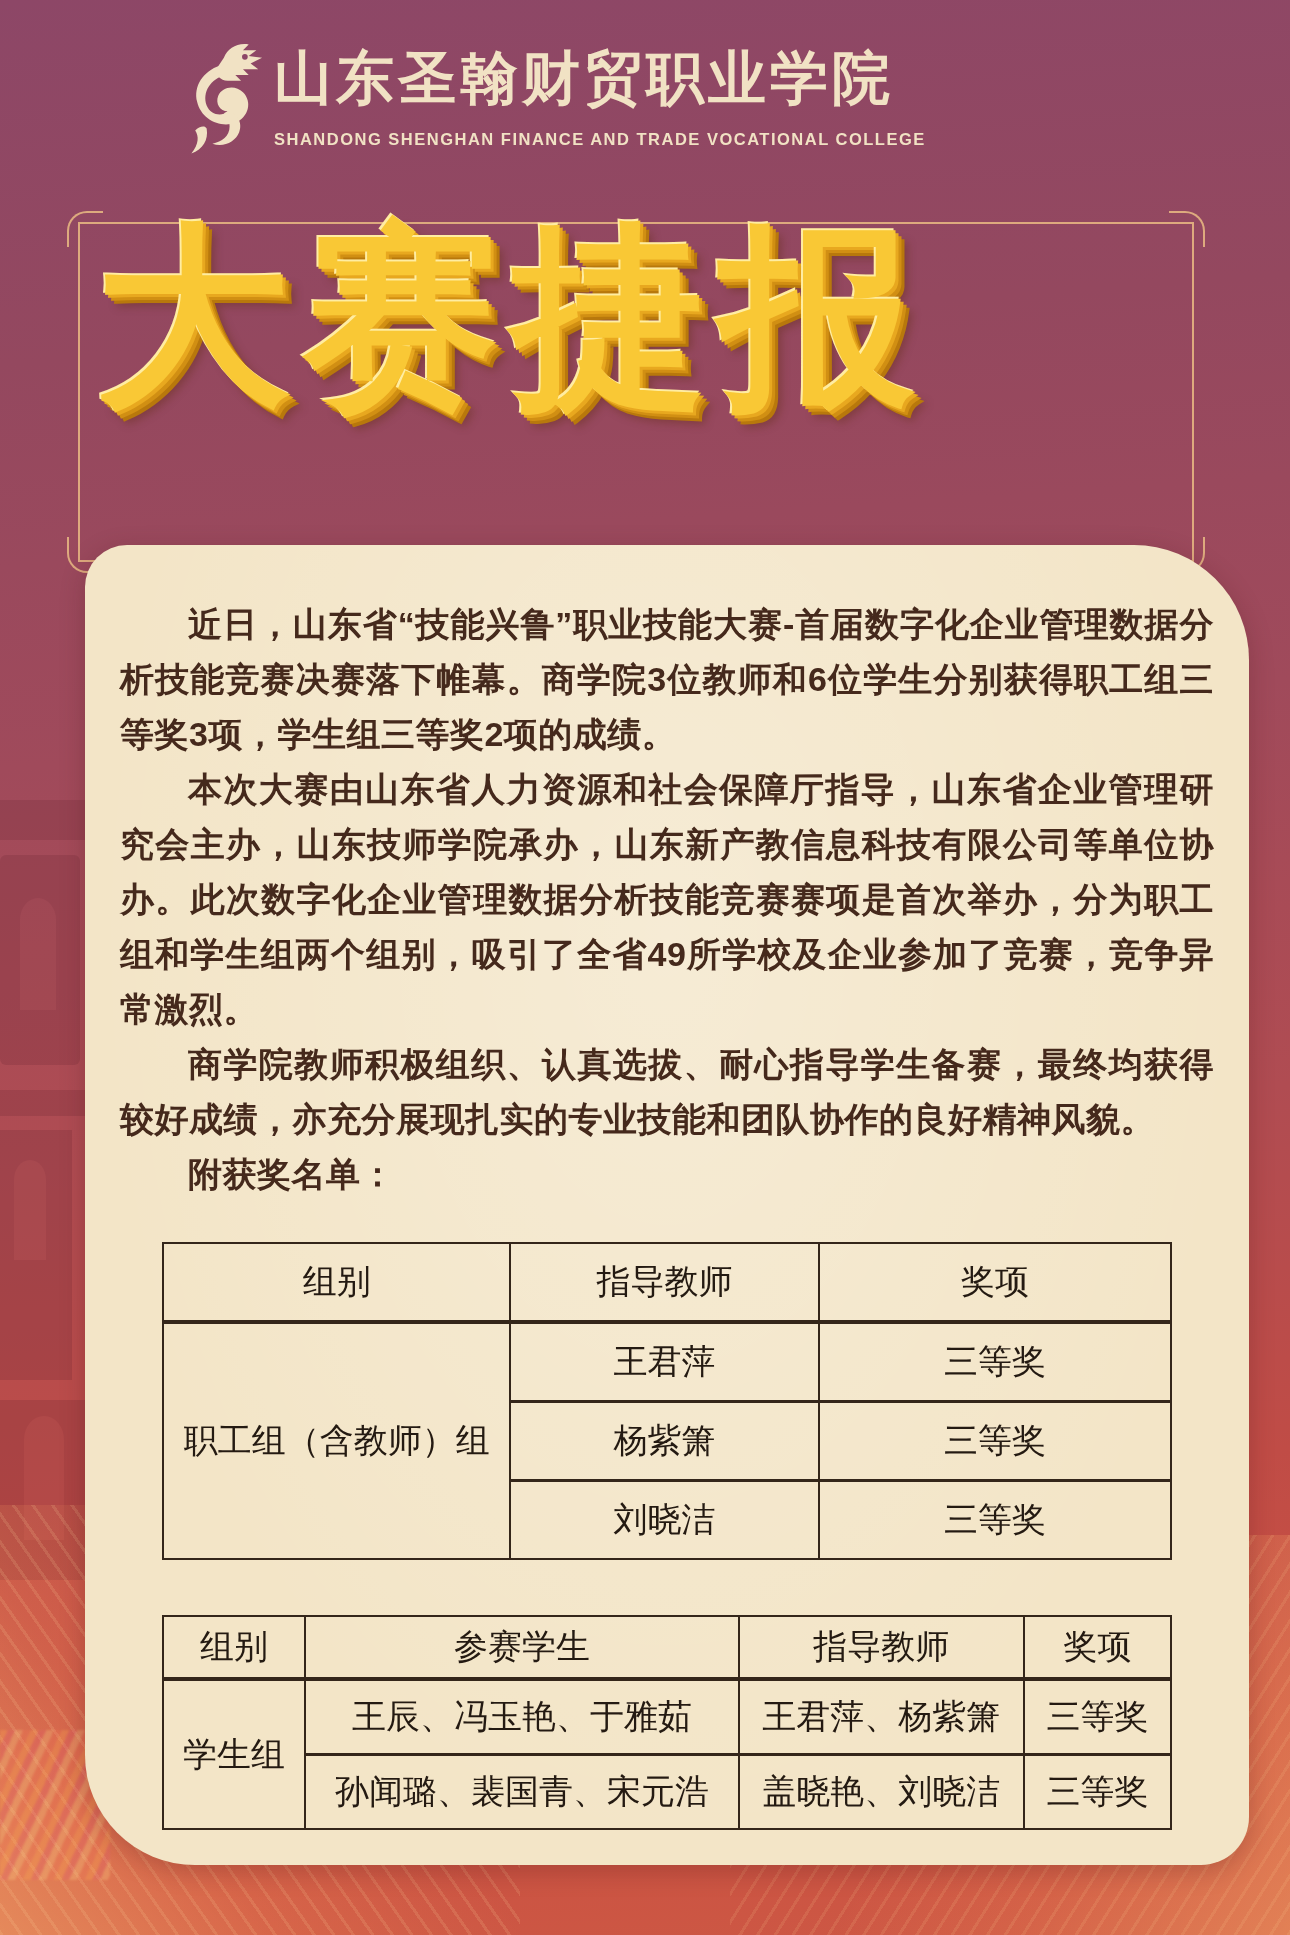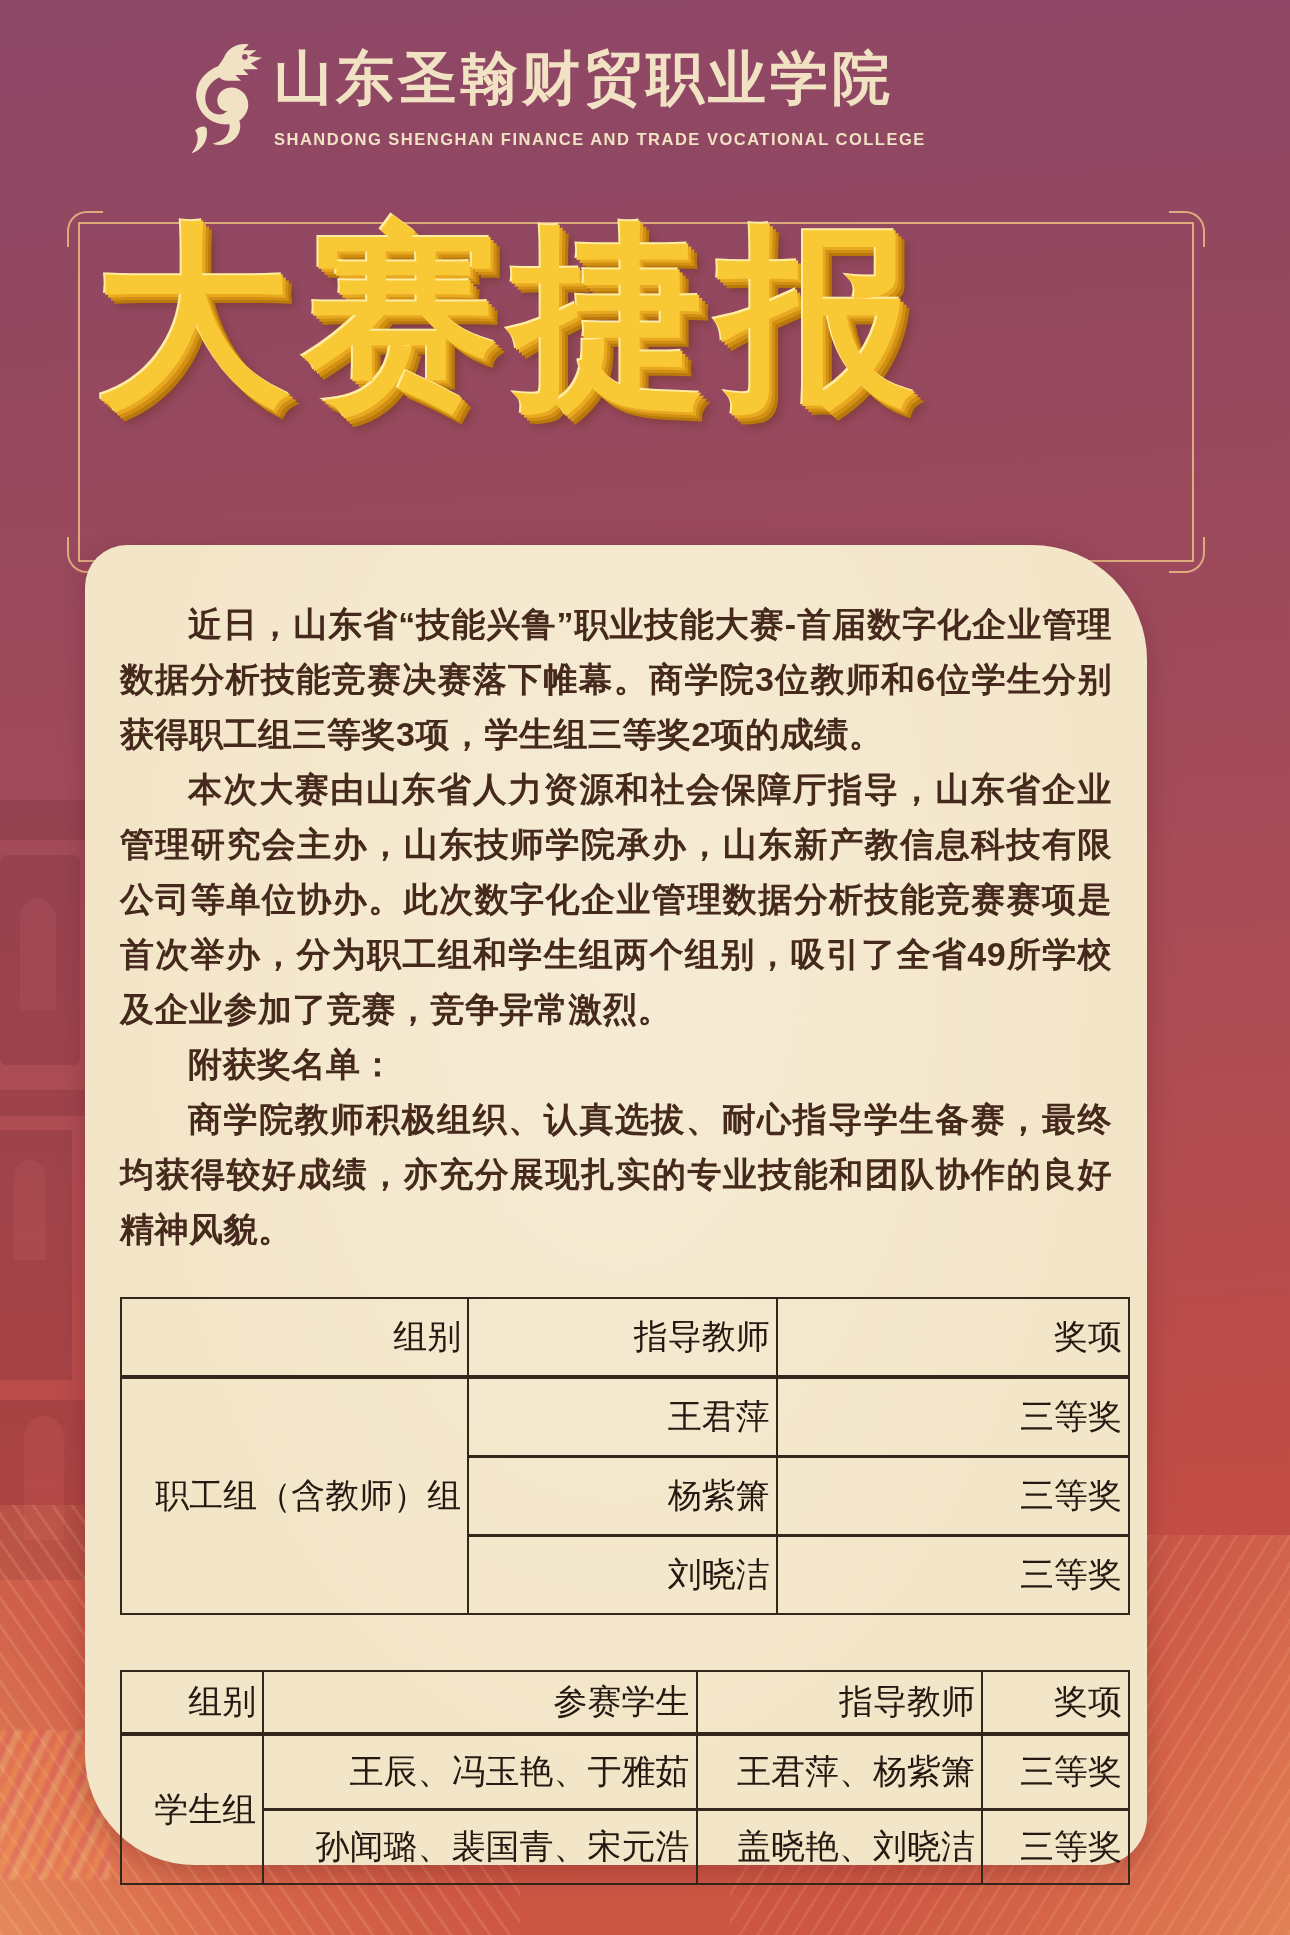--- a/index.html
+++ b/index.html
@@ -72,38 +72,38 @@
     text-shadow:
       -2px -2px 0 #ffeda2,
        3px  3px 0 #e8a81f,
        6px  6px 0 #d18f13,
        9px  9px 0 #b8780c,
       12px 12px 8px rgba(90,40,10,.35);
   }
 
   
   .content-card {
-    position:absolute; left:85px; top:545px; width:1062px; height:1320px;
+    position:absolute; left:85px; top:545px; width:1164px; height:1320px;
     box-sizing:border-box; padding:52px 35px 0 35px; z-index:3;
     background:#f3e5c7;
     background-image:radial-gradient(ellipse at 50% 30%, rgba(255,255,255,.25), rgba(255,255,255,0) 70%);
     border-radius:42px 115px 48px 110px;
     box-shadow:0 6px 24px rgba(70,20,25,.25);
   }
   .article {
     margin:0; text-indent:2em; text-align:justify;
     font-size:34px; font-weight:bold; letter-spacing:.5px;
     line-height:55px; color:#45291c;
   }
 
   
   table {
     border-collapse:collapse; width:1010px; margin-left:auto; margin-right:auto;
     font-family:"Liberation Serif", serif; font-size:34px; color:#241a12;
-    text-align:right; table-layout:fixed;
+    text-align:center; table-layout:fixed;
   }
   th, td { border:2px solid #34261a; font-weight:normal; padding:0 6px; }
   thead tr { border-bottom:4px solid #34261a; }
   tbody tr + tr { border-top:3px solid #34261a; }
 
   .teacher-table { margin-top:40px; }
   .teacher-table th { height:76px; }
   .teacher-table td { height:76px; }
   .teacher-table .col-group  { width:34.5%; }
   .teacher-table .col-name   { width:30.5%; }
@@ -165,22 +165,22 @@
     <span>大</span>
     <span>赛</span>
     <span>捷</span>
     <span>报</span>
   </h1>
 
   <main class="content-card">
 
     <p class="article">近日，山东省“技能兴鲁”职业技能大赛-首届数字化企业管理数据分析技能竞赛决赛落下帷幕。商学院3位教师和6位学生分别获得职工组三等奖3项，学生组三等奖2项的成绩。</p>
     <p class="article">本次大赛由山东省人力资源和社会保障厅指导，山东省企业管理研究会主办，山东技师学院承办，山东新产教信息科技有限公司等单位协办。此次数字化企业管理数据分析技能竞赛赛项是首次举办，分为职工组和学生组两个组别，吸引了全省49所学校及企业参加了竞赛，竞争异常激烈。</p>
+    <p class="article">商学院教师积极组织、认真选拔、耐心指导学生备赛，最终均获得较好成绩，亦充分展现扎实的专业技能和团队协作的良好精神风貌。</p>
     <p class="article">附获奖名单：</p>
-    <p class="article">商学院教师积极组织、认真选拔、耐心指导学生备赛，最终均获得较好成绩，亦充分展现扎实的专业技能和团队协作的良好精神风貌。</p>
 
     <table class="teacher-table">
       <thead>
         <tr>
           <th class="col-group">组别</th>
           <th class="col-name">指导教师</th>
           <th class="col-award">奖项</th>
         </tr>
       </thead>
       <tbody>

